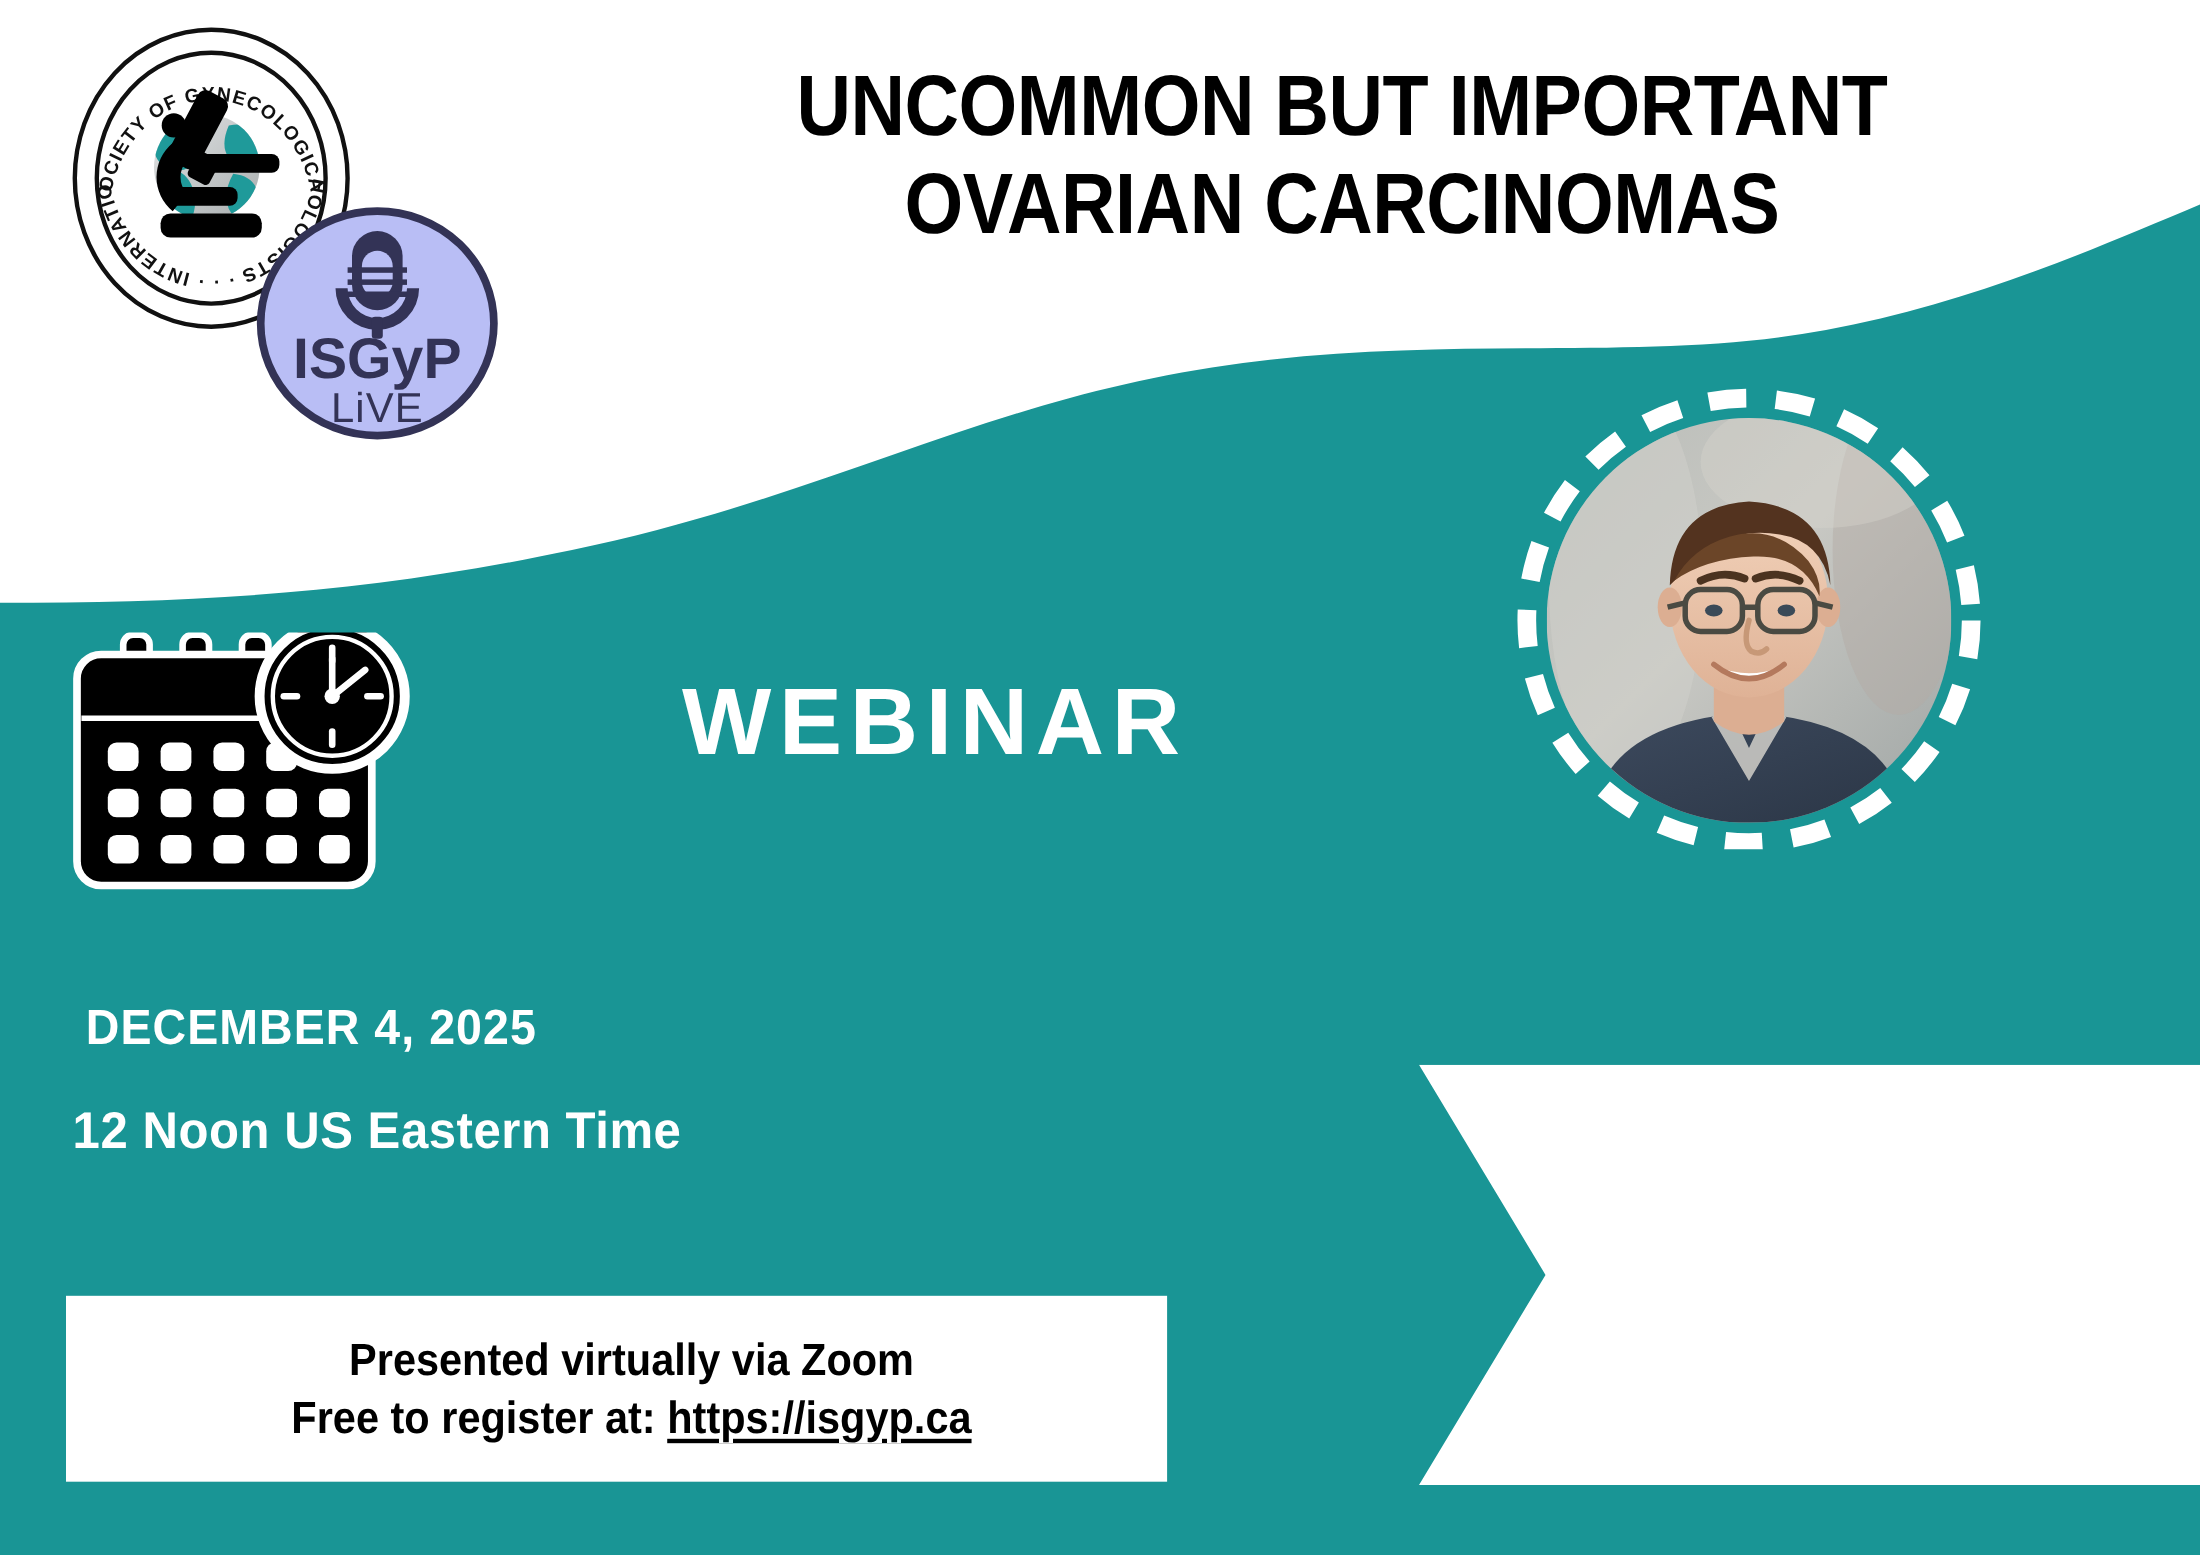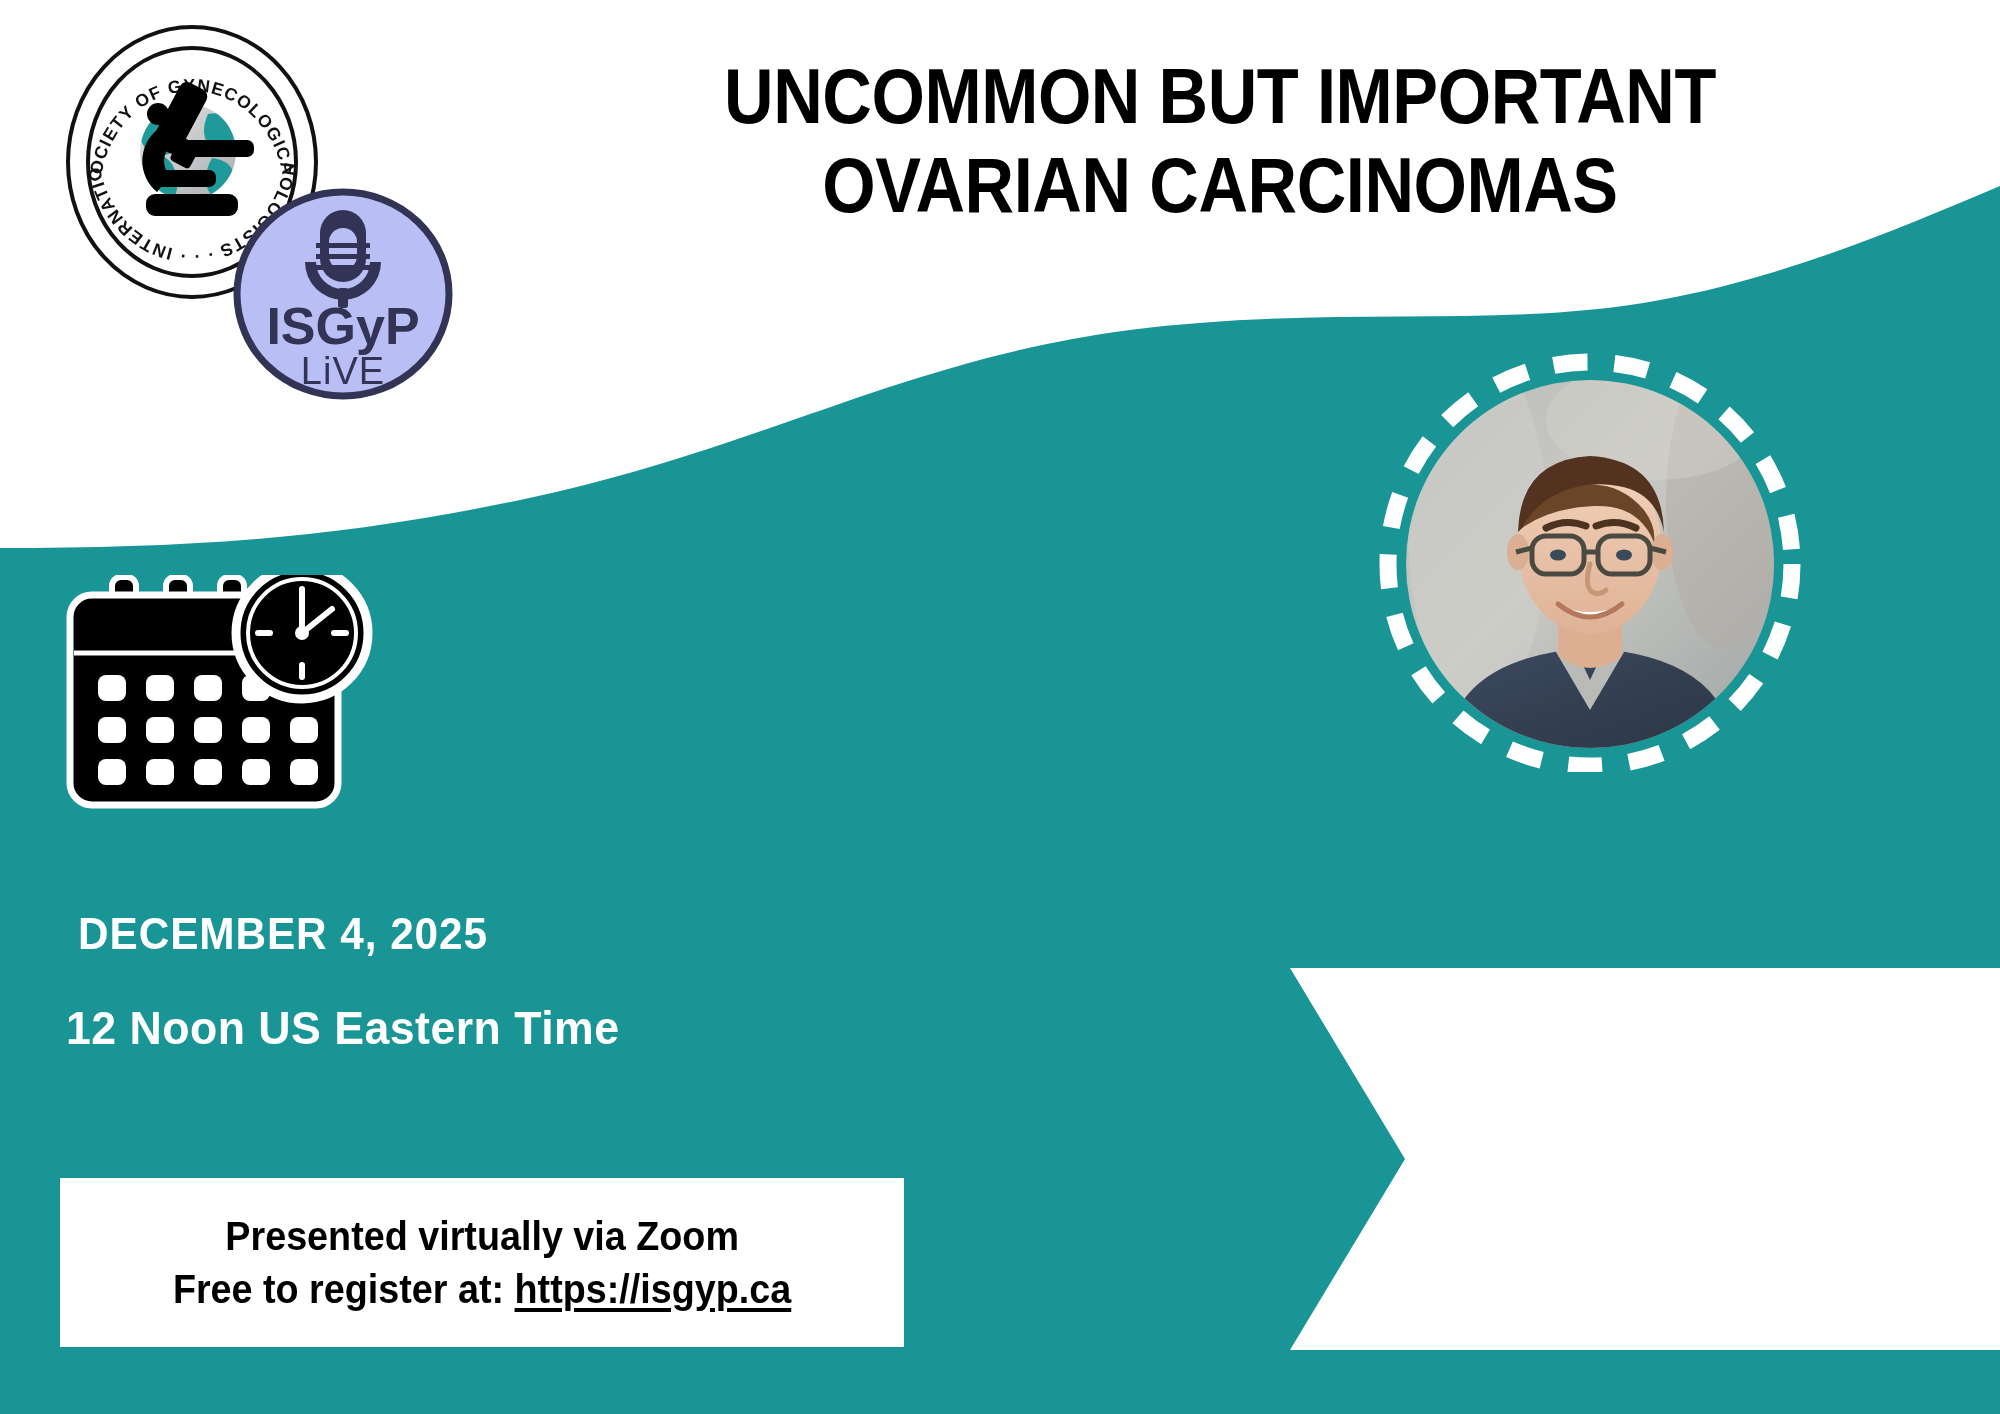--- a/index.html
+++ b/index.html
@@ -49,23 +49,23 @@
   }
   .time-line{
     position:absolute;left:66px;top:1000px;
     color:#ffffff;font-weight:bold;font-size:47px;
     letter-spacing:0.5px;
     transform:scaleX(0.95);transform-origin:left top;
   }
 
   
   .reg-box{
-    position:absolute;left:60px;top:1178px;width:844px;height:169px;
+    position:absolute;left:60px;top:1178px;width:973px;height:169px;
     background:#ffffff;
-    display:flex;flex-direction:column;align-items:center;justify-content:center;
+    display:flex;flex-direction:column;align-items:center;justify-content:center;padding-left:28px;
   }
   .reg-l1{
     color:#000;font-weight:bold;font-size:41px;letter-spacing:0px;
     transform:scaleX(0.92);transform-origin:center;
     white-space:nowrap;margin-bottom:6px;
   }
   .reg-l2{
     color:#000;font-weight:bold;font-size:41px;
     transform:scaleX(0.92);transform-origin:center;
     white-space:nowrap;
@@ -171,20 +171,21 @@
     </g>
     <text x="111" y="156" text-anchor="middle" font-family="'Liberation Sans', sans-serif" font-size="52" font-weight="bold" fill="#333356">ISGyP</text>
     <text x="111" y="196" text-anchor="middle" font-family="'Liberation Sans', sans-serif" font-size="38" fill="#333356" letter-spacing="1">LiVE</text>
   </svg>
 
   <div class="title">
     <span>UNCOMMON BUT IMPORTANT</span>
     <span class="l2">OVARIAN CARCINOMAS</span>
   </div>
 
+  <div class="webinar">WEBINAR</div>
 
   <svg class="cal-icon" viewBox="0 0 330 240">
     <g>
 
       <rect x="62" y="2" width="24" height="42" rx="9" fill="#000" stroke="#fff" stroke-width="6"></rect>
       <rect x="116" y="2" width="24" height="42" rx="9" fill="#000" stroke="#fff" stroke-width="6"></rect>
       <rect x="170" y="2" width="24" height="42" rx="9" fill="#000" stroke="#fff" stroke-width="6"></rect>
 
       <rect x="20" y="20" width="268" height="210" rx="22" fill="#000" stroke="#fff" stroke-width="7"></rect>
       <line x1="24" y1="78" x2="284" y2="78" stroke="#fff" stroke-width="5"></line>

